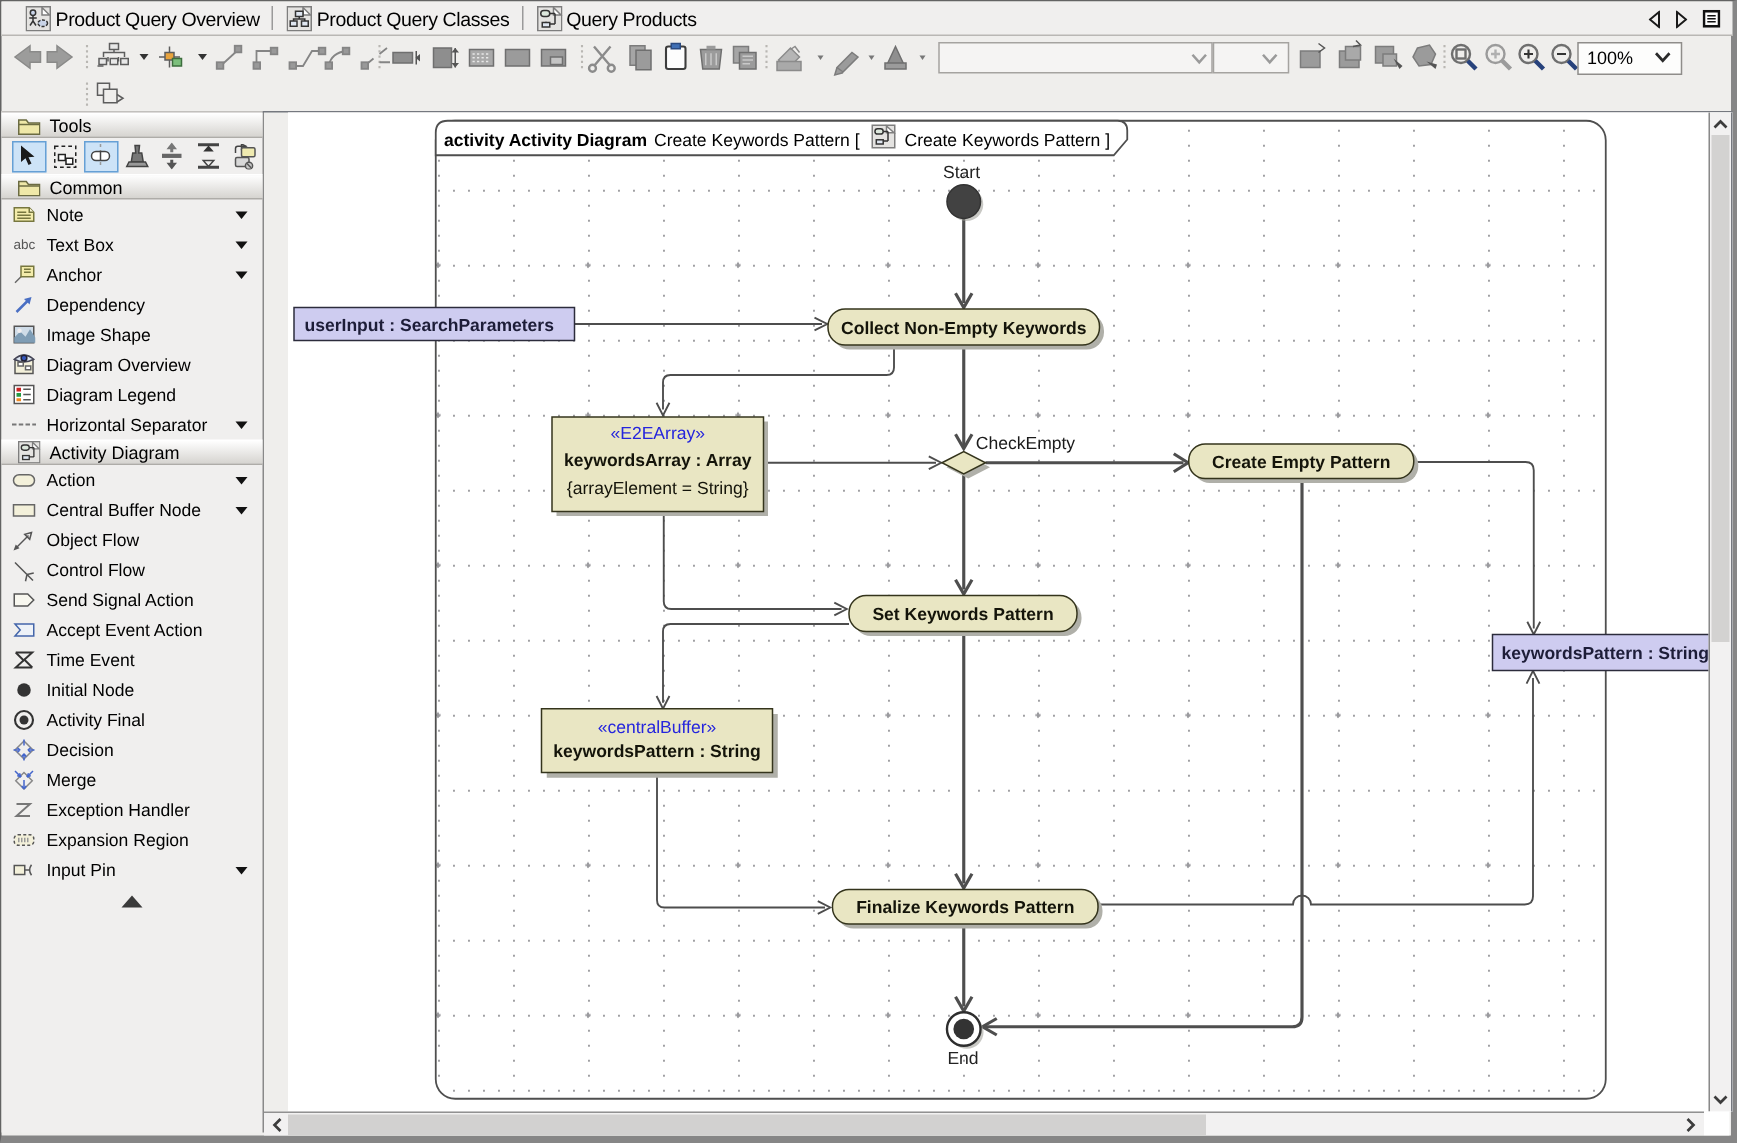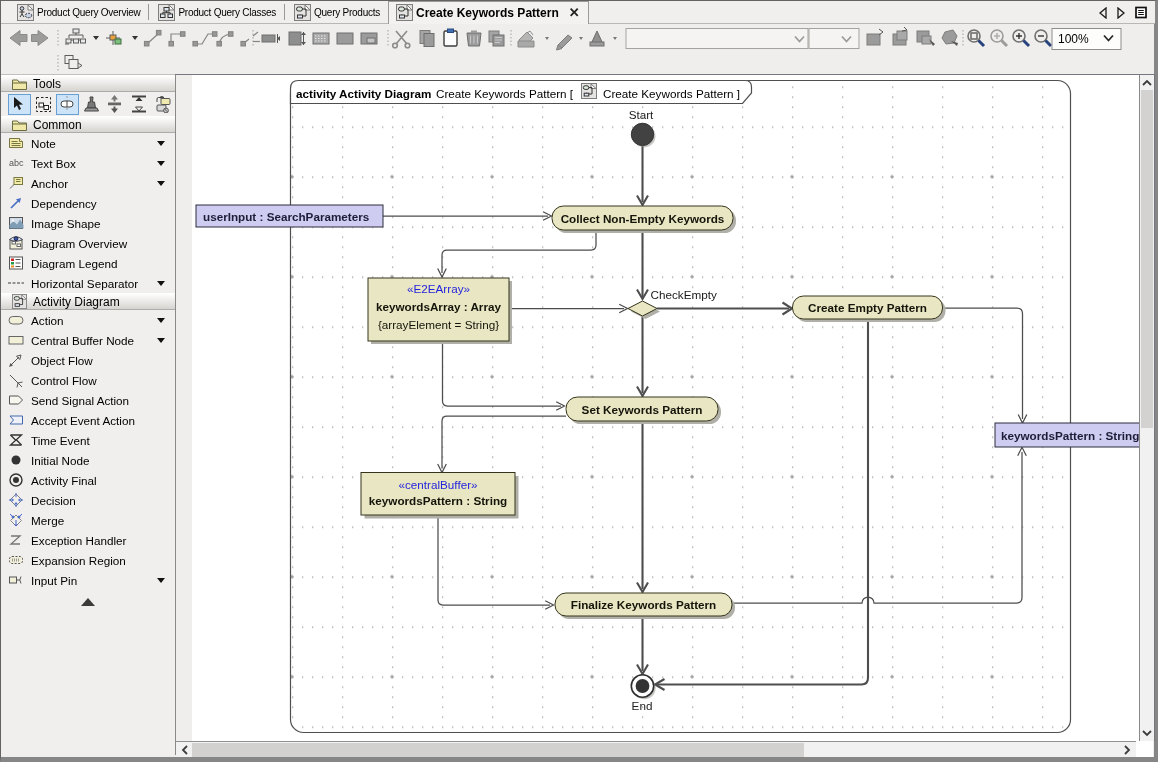--- a/index.html
+++ b/index.html
@@ -1,21 +1,21 @@
 <!DOCTYPE html>
 <html><head>
 <meta charset="utf-8">
 <style>
 * { margin:0; padding:0; box-sizing:border-box; }
 html,body { width:1158px; height:762px; overflow:hidden; }
 body { font-family:"Liberation Sans", sans-serif; background:#efeeec; position:relative; }
 #win { position:absolute; left:0; top:0; width:1158px; height:762px; border:1px solid #636363; border-right:4px solid #868686; border-bottom:5px solid #868686; background:#efeeec; }
 
 #tabbar { position:absolute; left:1px; top:1px; width:1154px; height:23px; background:#f0efee; border-bottom:1px solid #b9b7b4; display:flex; align-items:center; }
-.tab { display:flex; align-items:center; height:23px; padding:0 6px 0 7px; font-size:10px; letter-spacing:-0.25px; color:#000; white-space:nowrap; }
+.tab { display:flex; align-items:center; height:23px; padding:0 6px 0 7px; font-size:13px; letter-spacing:-0.25px; color:#000; white-space:nowrap; }
 .tab svg { margin-right:3px; flex:none; }
 .tabsep { width:1px; height:16px; background:#9a9a9a; margin:0 2px; flex:none; }
 .tab.active { border:1px solid #9c9a97; border-bottom:none; background:#f3f2f1; font-weight:bold; font-size:12px; letter-spacing:0; height:23px; padding-right:8px; }
 .tclose { margin-left:10px; font-weight:bold; font-size:13px; color:#222; }
 #tabnav { position:absolute; right:8px; top:5px; display:flex; gap:10px; align-items:center; }
 
 #toolbar { position:absolute; left:1px; top:25px; width:1154px; height:27px; display:flex; align-items:center; }
 #toolbar2 { position:absolute; left:1px; top:52px; width:1154px; height:22px; display:flex; align-items:center; }
 
 #panel { position:absolute; left:1px; top:74px; width:175px; height:681px; background:#f0efee; border-right:1px solid #898989; }
@@ -66,29 +66,20 @@
 <div class="tab">
 <svg width="17" height="17" viewBox="0 0 17 17">
         <rect x="0.5" y="0.5" width="16" height="16" fill="#e4e3e1" stroke="#7e7e7e"></rect>
         <path d="M11 1 L16 6 L11 6 Z" fill="#fff" stroke="#7e7e7e"></path>
         <rect x="2.5" y="3" width="6" height="4" rx="2" fill="#dde8dd" stroke="#333"></rect>
         <path d="M8.5 5 H12 M12 5 V12 M12 12 H6 M6 10.5 V13.5" stroke="#333" fill="none"></path>
         <rect x="3.5" y="11" width="5" height="3" fill="#dfe6f0" stroke="#333"></rect>
       </svg>
 Query Products</div>
 <div style="width:2px"></div>
-<div class="tab active">
-<svg width="17" height="17" viewBox="0 0 17 17">
-        <rect x="0.5" y="0.5" width="16" height="16" fill="#e4e3e1" stroke="#7e7e7e"></rect>
-        <path d="M11 1 L16 6 L11 6 Z" fill="#fff" stroke="#7e7e7e"></path>
-        <rect x="2.5" y="3" width="6" height="4" rx="2" fill="#dde8dd" stroke="#333"></rect>
-        <path d="M8.5 5 H12 M12 5 V12 M12 12 H6 M6 10.5 V13.5" stroke="#333" fill="none"></path>
-        <rect x="3.5" y="11" width="5" height="3" fill="#dfe6f0" stroke="#333"></rect>
-      </svg>
-Create Keywords Pattern<span class="tclose">✕</span></div>
 <div id="tabnav">
 <svg width="8" height="12" viewBox="0 0 8 12">
         <path d="M7 1 L1 6 L7 11 Z" fill="none" stroke="#1a1a1a" stroke-width="1.3"></path>
       </svg>
 <svg width="8" height="12" viewBox="0 0 8 12">
         <path d="M1 1 L7 6 L1 11 Z" fill="none" stroke="#1a1a1a" stroke-width="1.3"></path>
       </svg>
 <svg width="12" height="13" viewBox="0 0 12 13">
         <rect x="1" y="1.5" width="10" height="10" fill="#fff" stroke="#111" stroke-width="1.7"></rect>
         <path d="M3.2 4.5 H8.8 M3.2 6.5 H8.8 M3.2 8.5 H8.8" stroke="#111" stroke-width="1.1" fill="none"></path>

